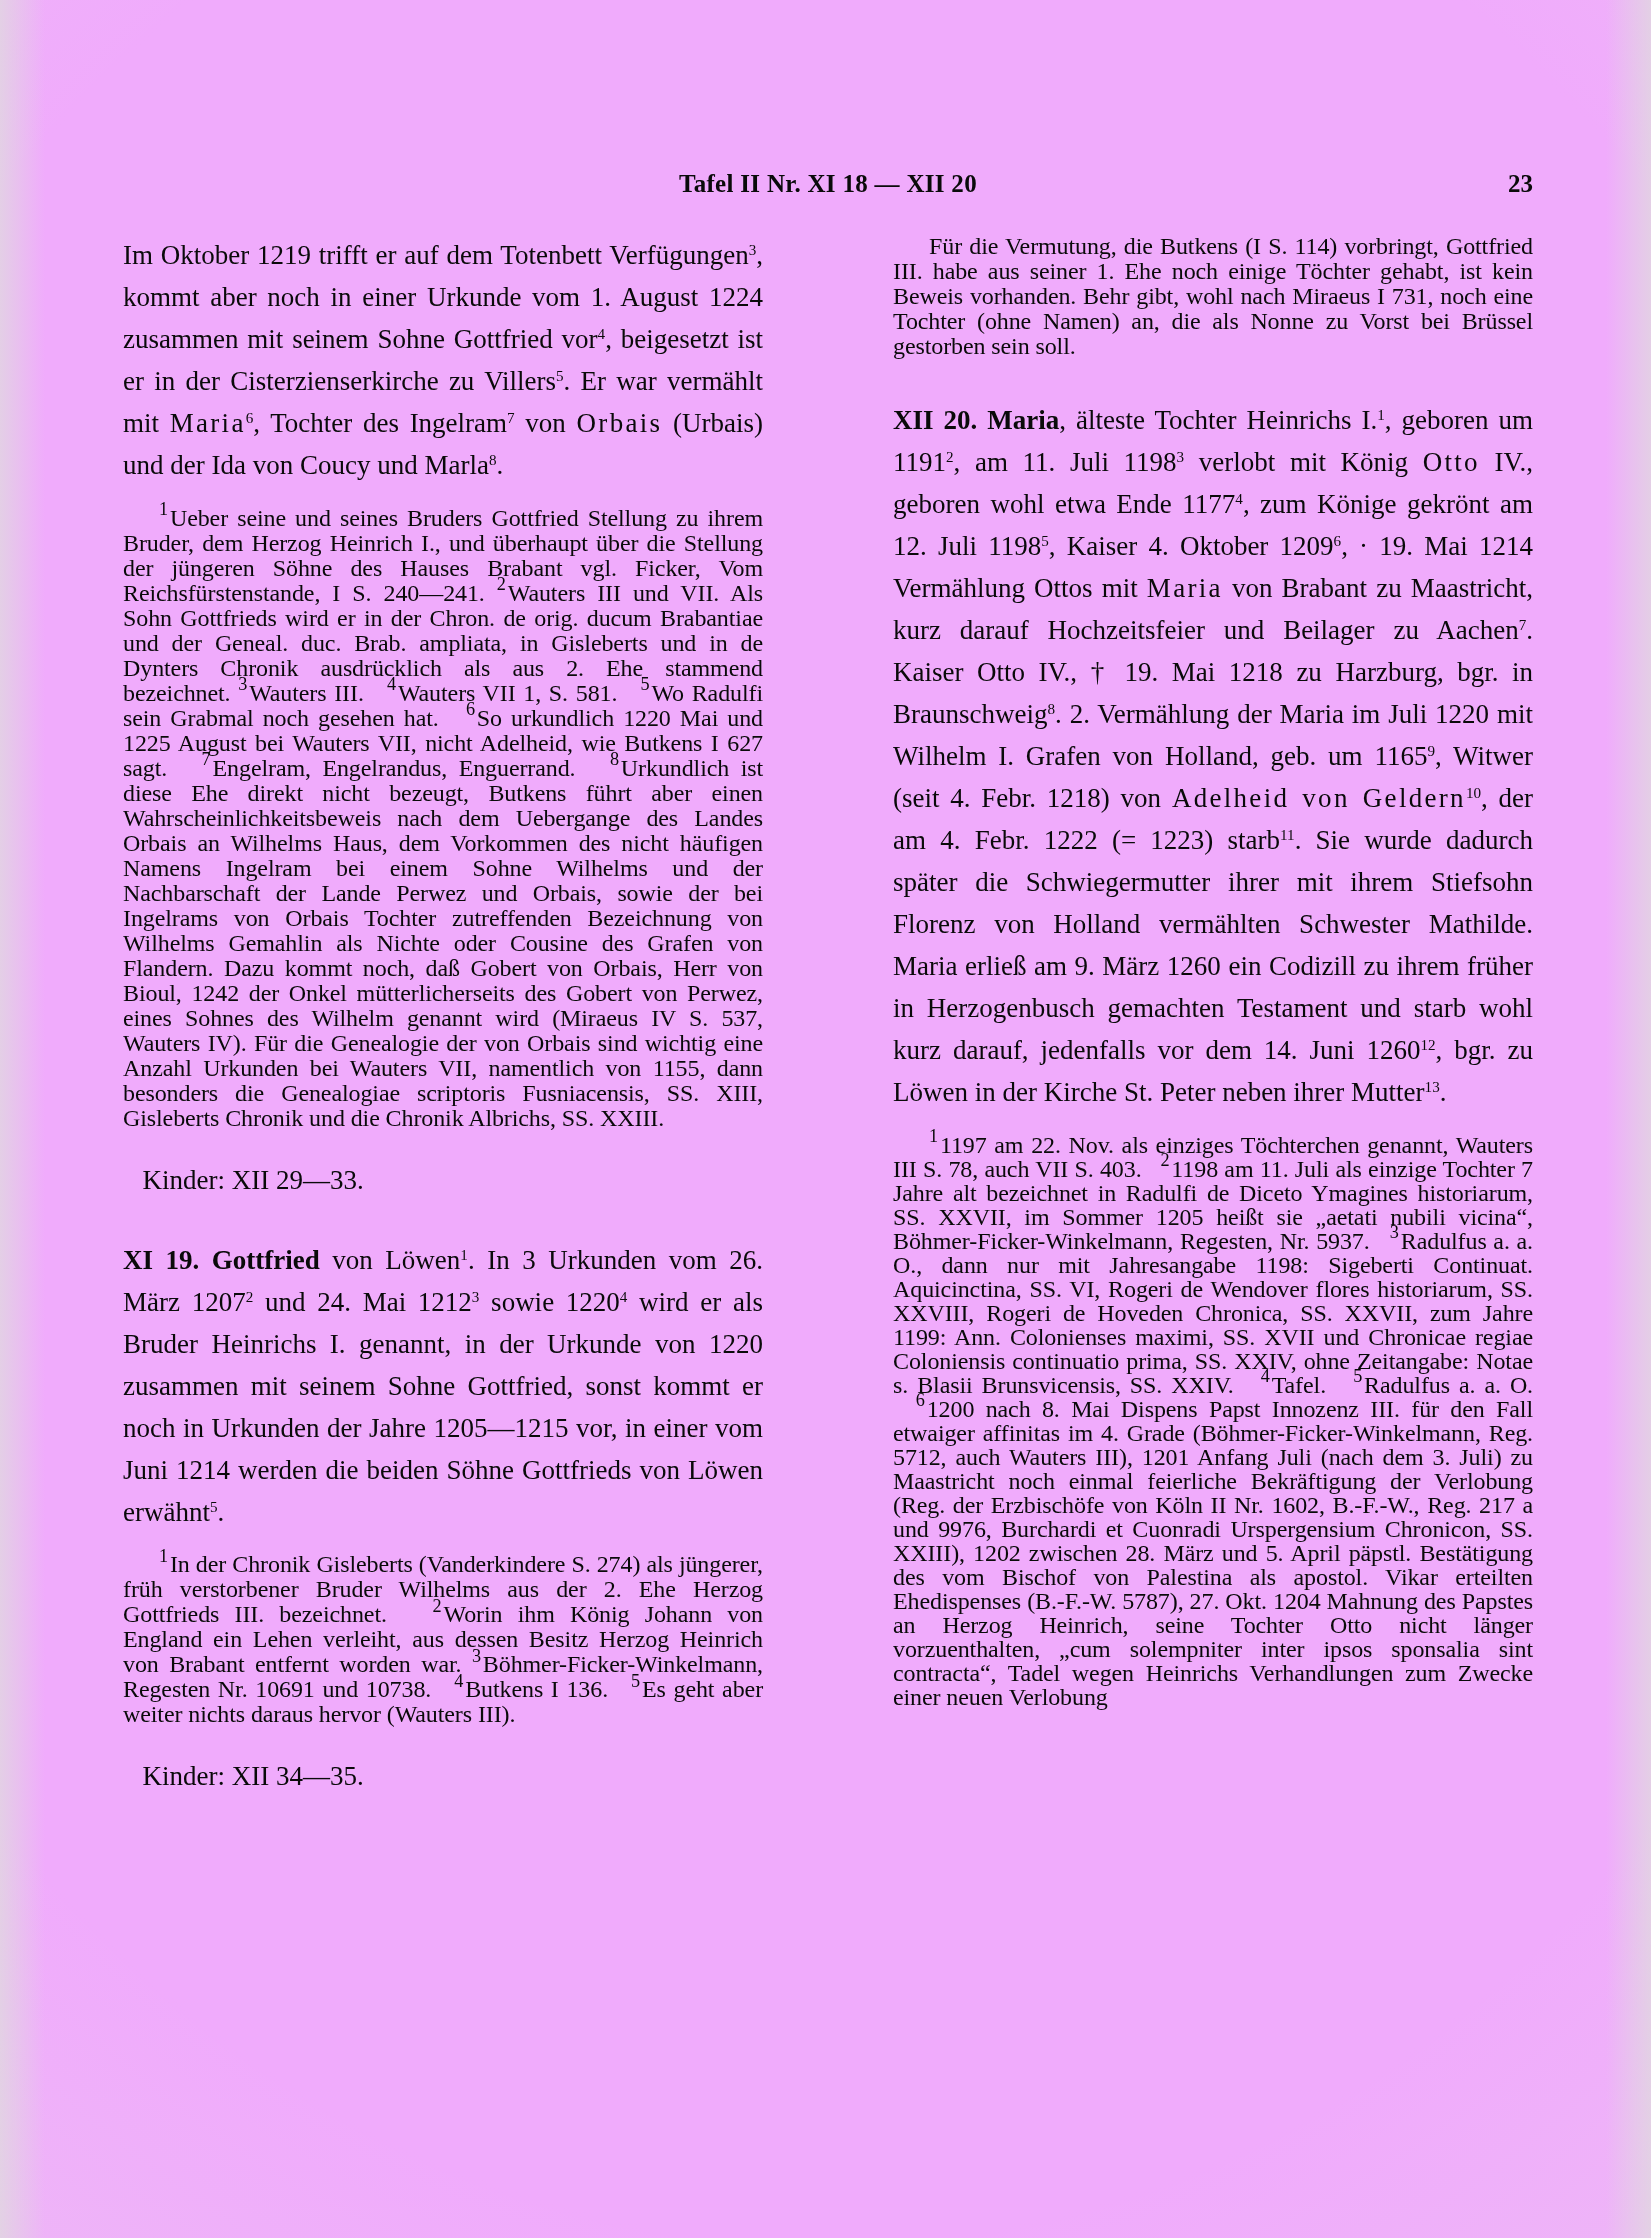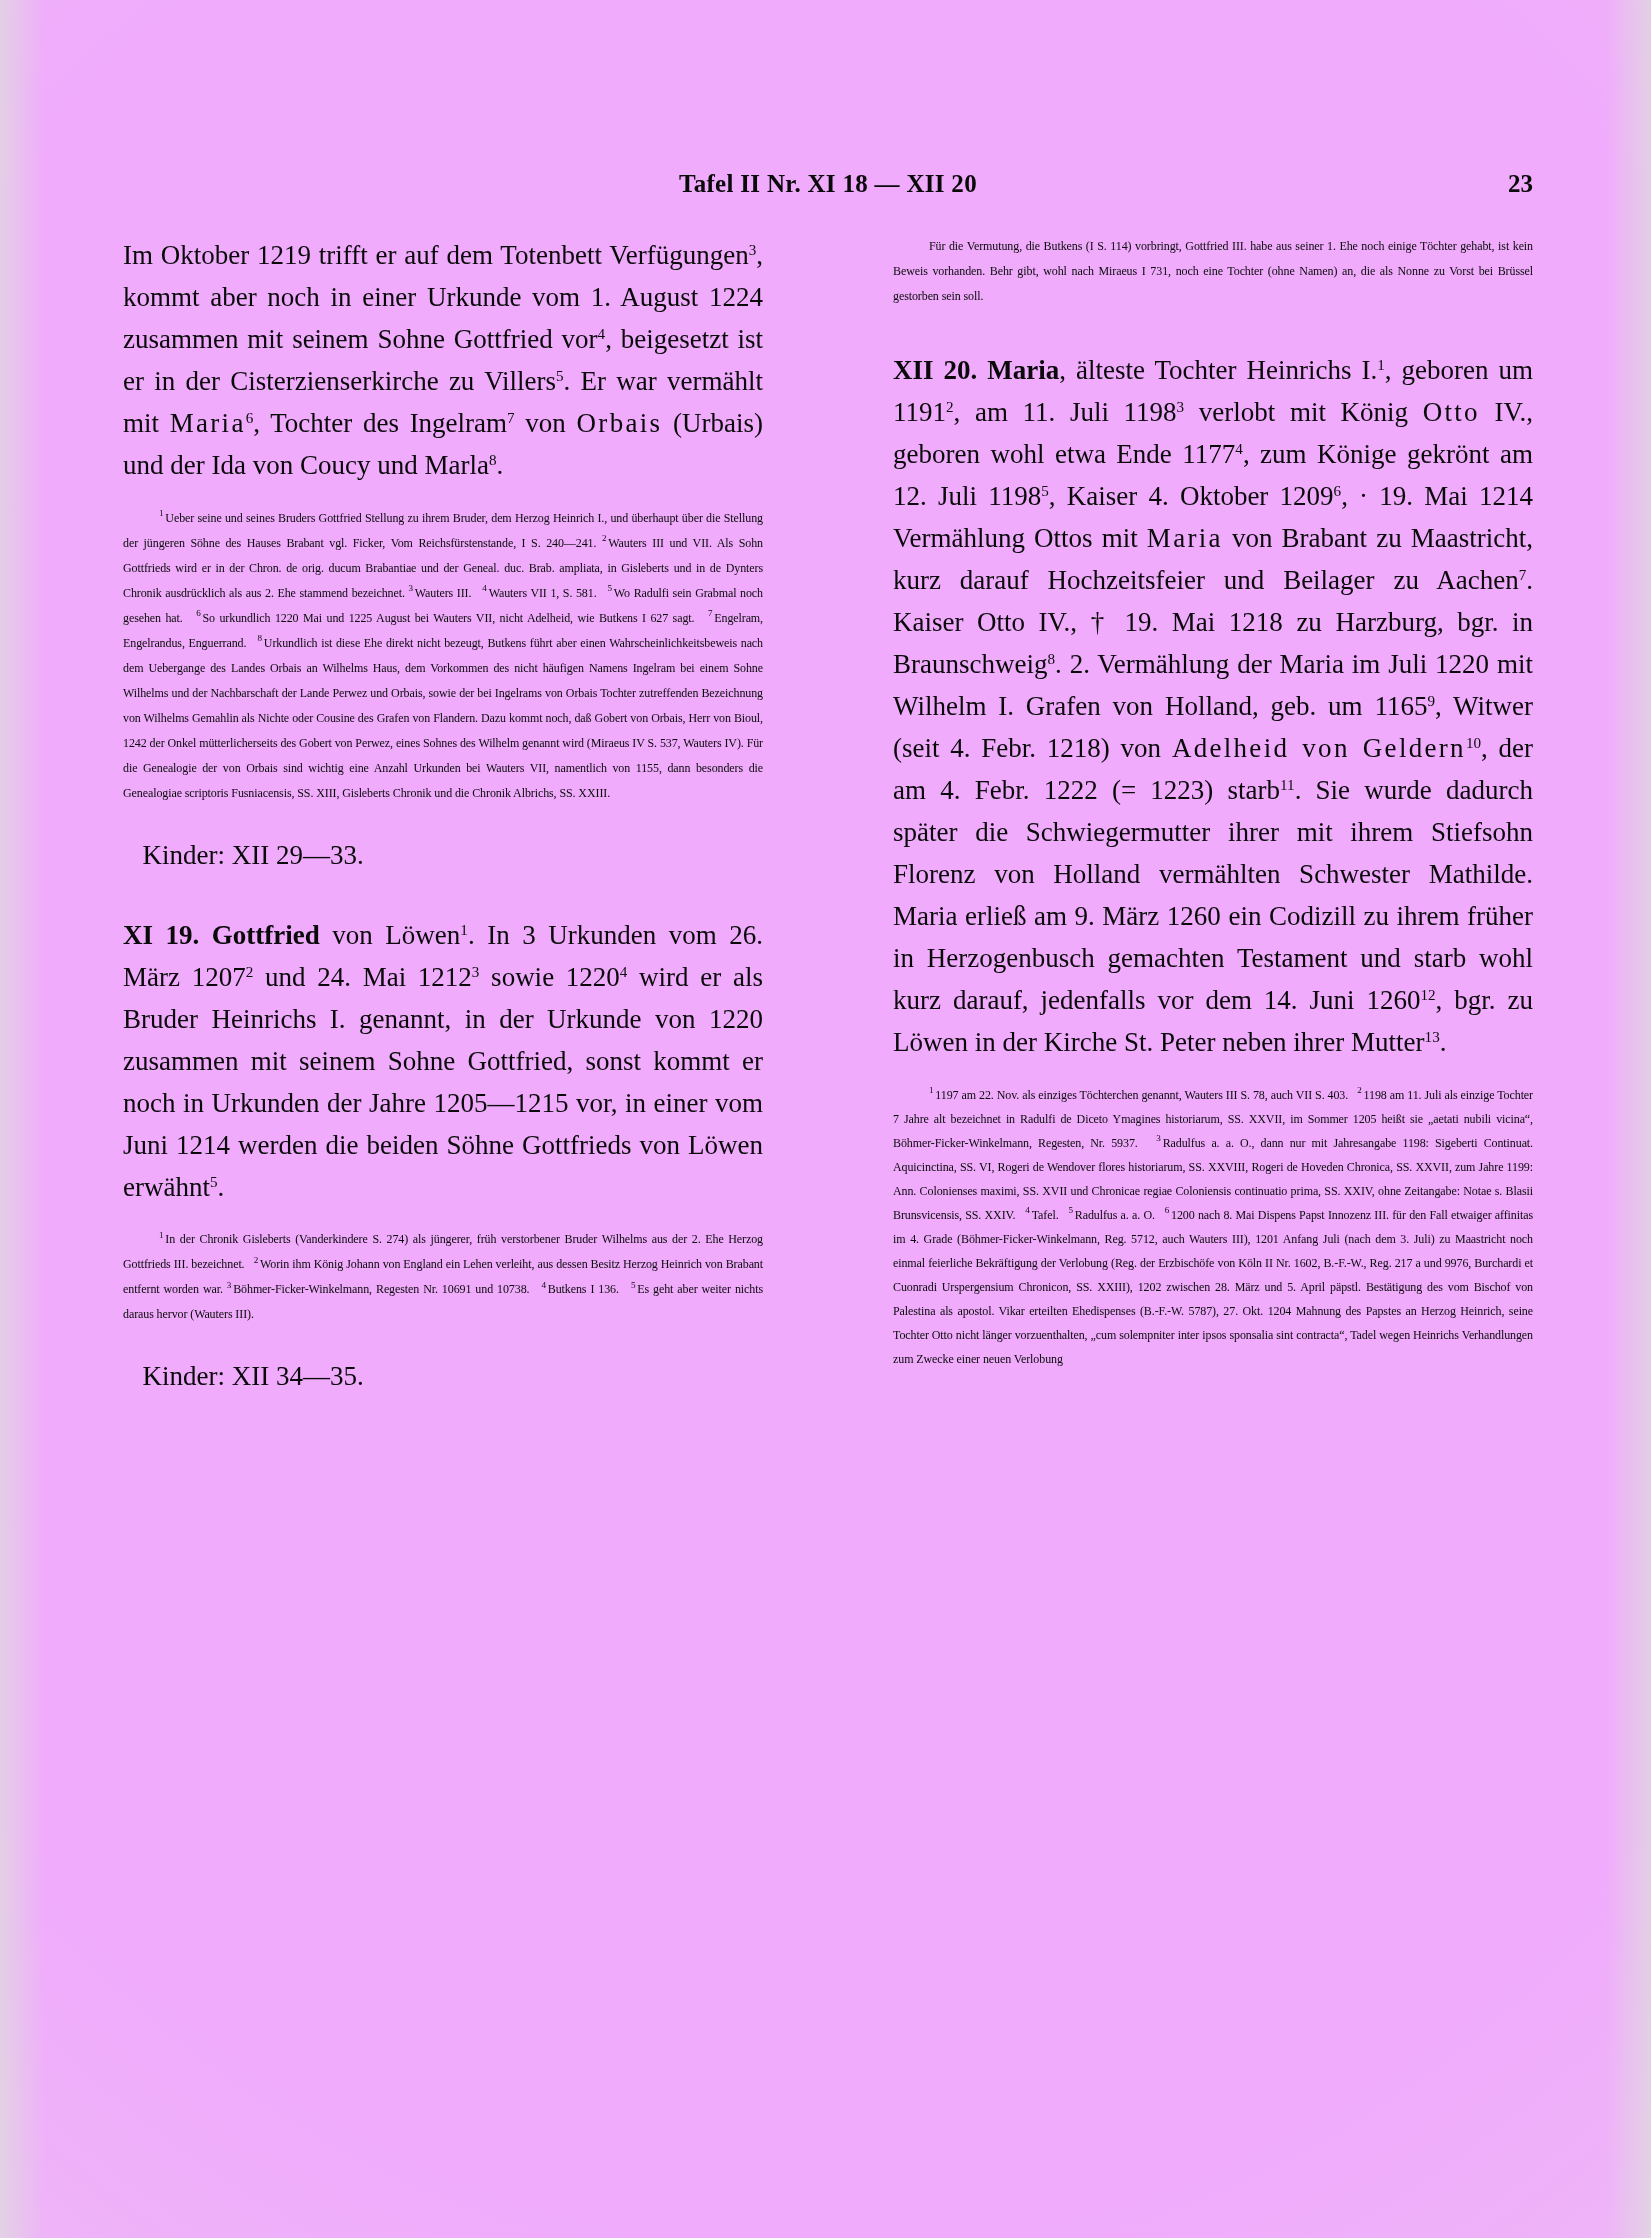--- a/index.html
+++ b/index.html
@@ -86,21 +86,21 @@
     font-size: 27px;
     line-height: 42px;
     text-align: justify;
     text-align-last: left;
     hyphens: none;
     margin: 0;
     font-weight: 400;
   }
 
   .note-block {
-    font-size: 12px;
+    font-size: 24px;
     line-height: 25px;
     text-align: justify;
     text-align-last: left;
     margin: 0;
     letter-spacing: -0.1px;
   }
   .note-block.tight { line-height: 24px; }
   .note-indent { text-indent: 36px; }
 
   .kinder-line {

